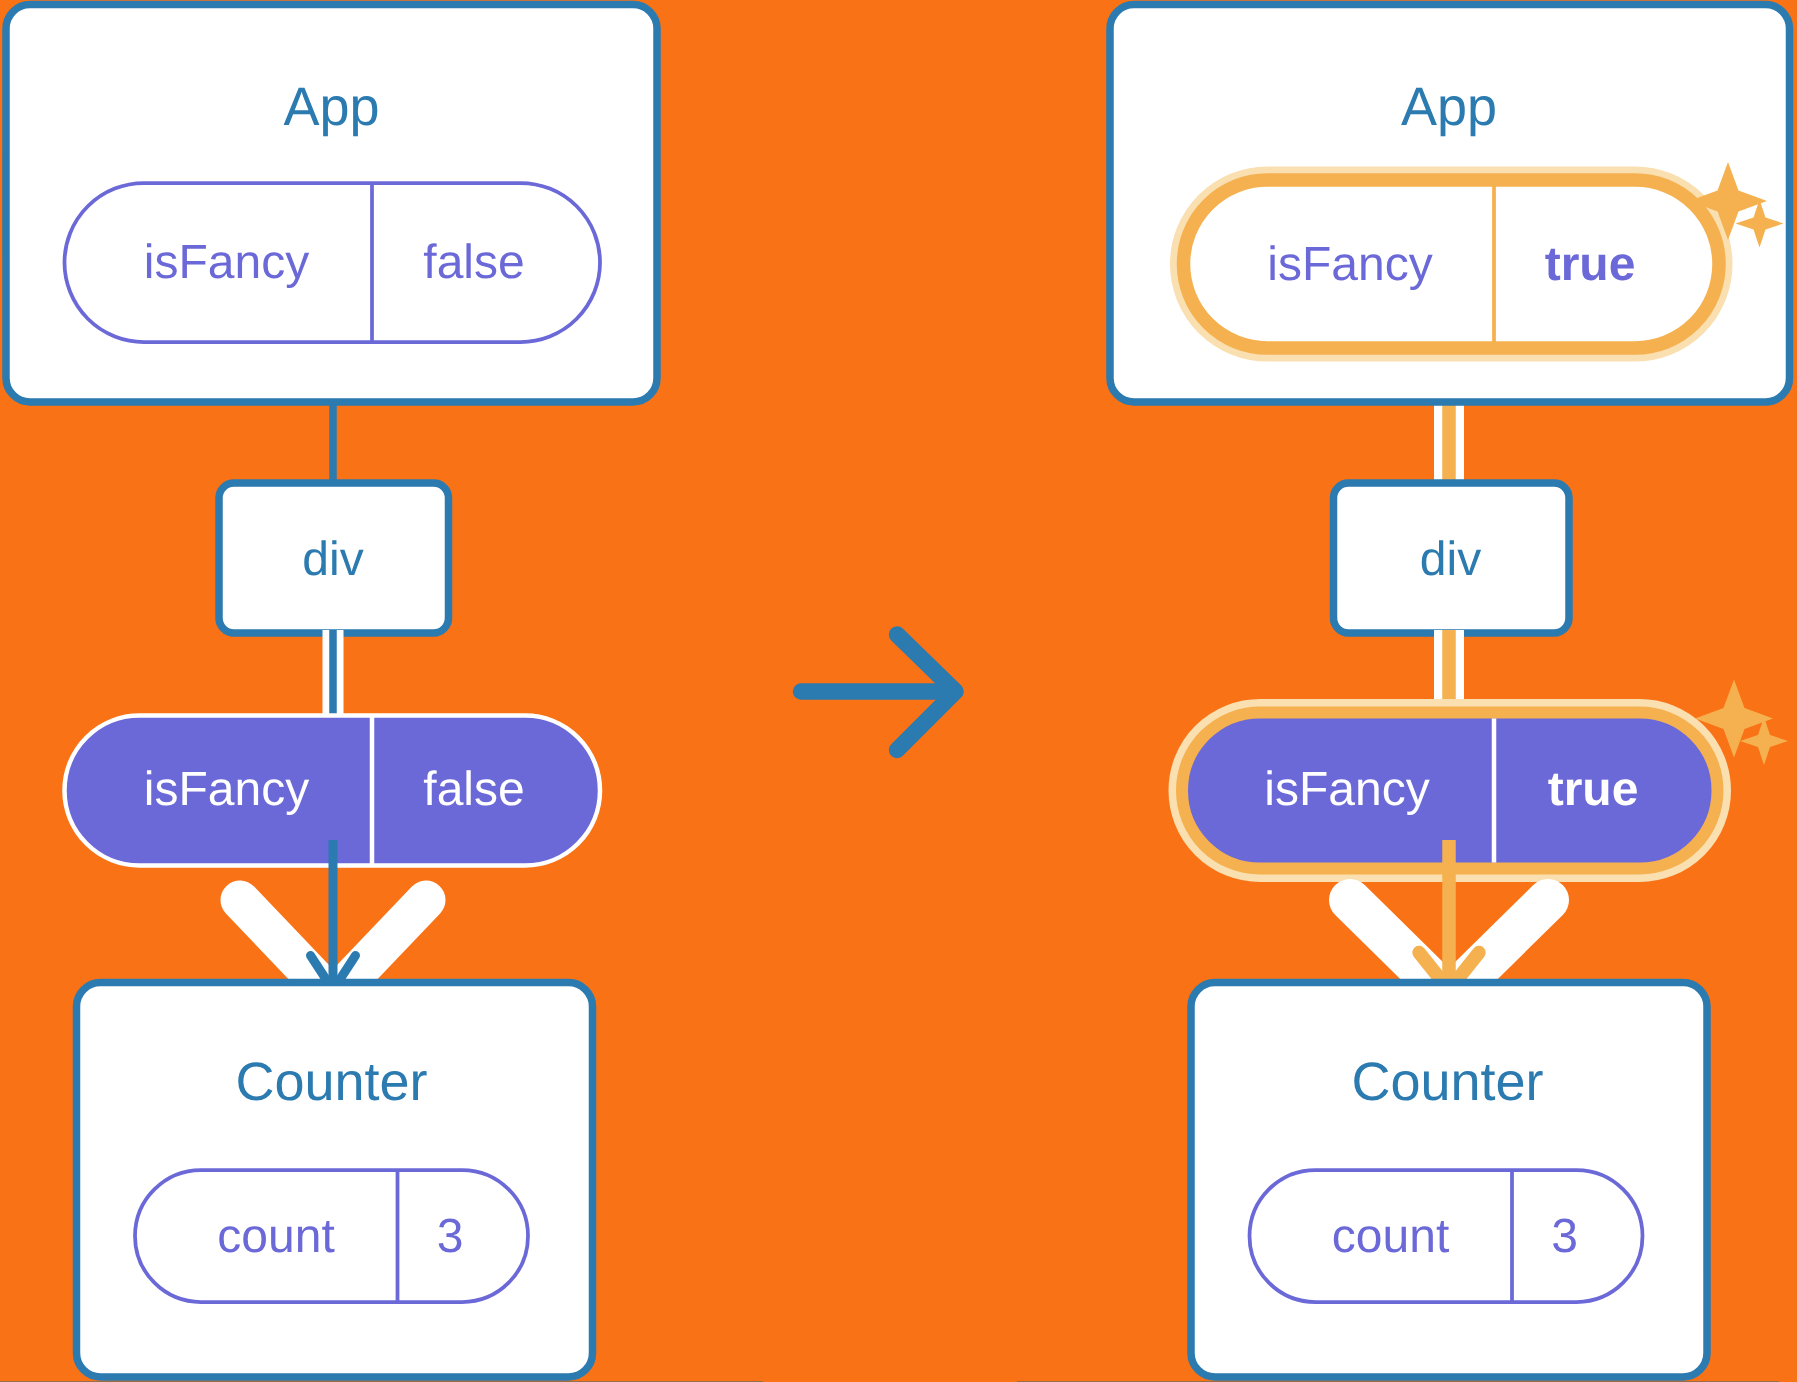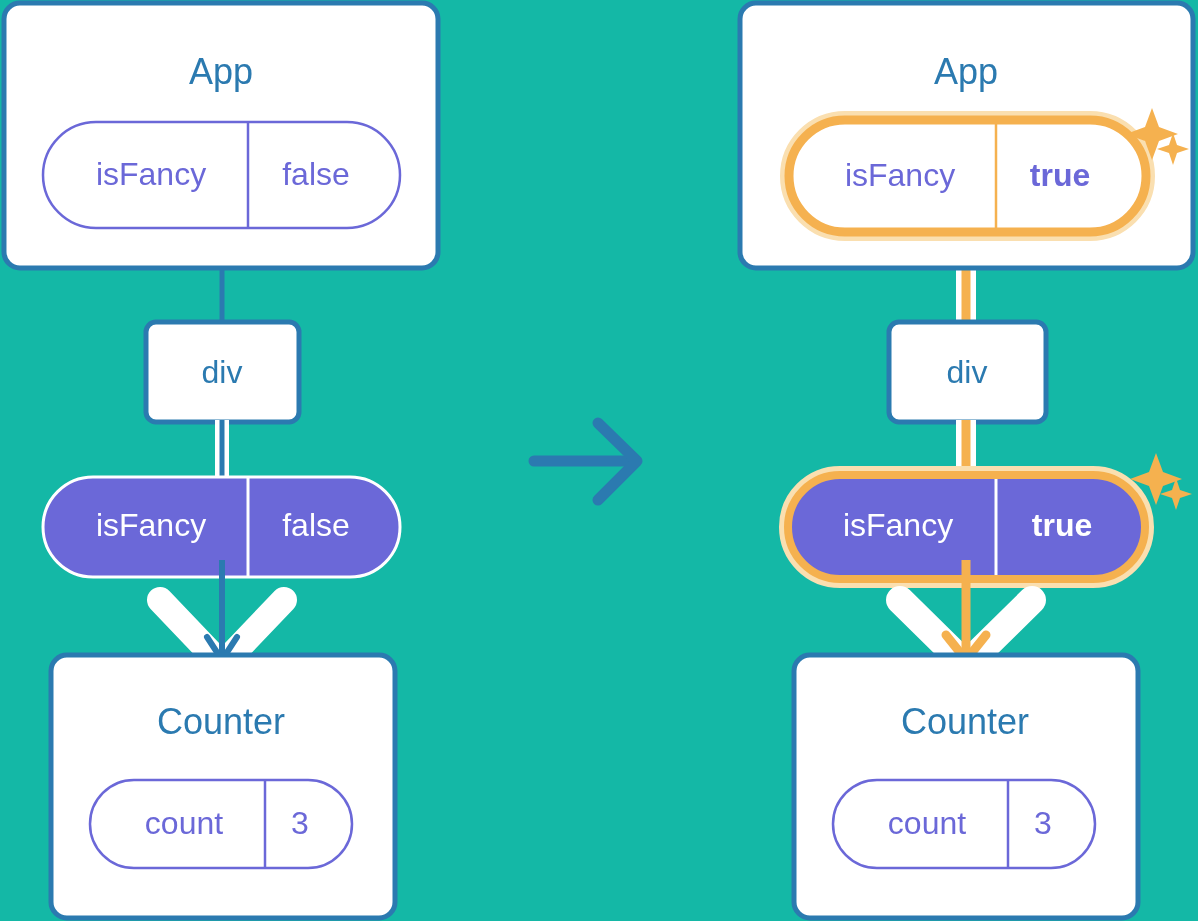--- a/index.html
+++ b/index.html
@@ -10,21 +10,21 @@
   body {
     width: 1198px;
     height: 921px;
     overflow: hidden;
     font-family: "Liberation Sans", sans-serif;
   }
   #stage {
     position: relative;
     width: 1198px;
     height: 921px;
-    background: #14b8a6;
+    background: #f97316;
   }
   svg#diagram {
     position: absolute;
     top: 0;
     left: 0;
     width: 1198px;
     height: 921px;
     display: block;
   }
   .comp-title {

